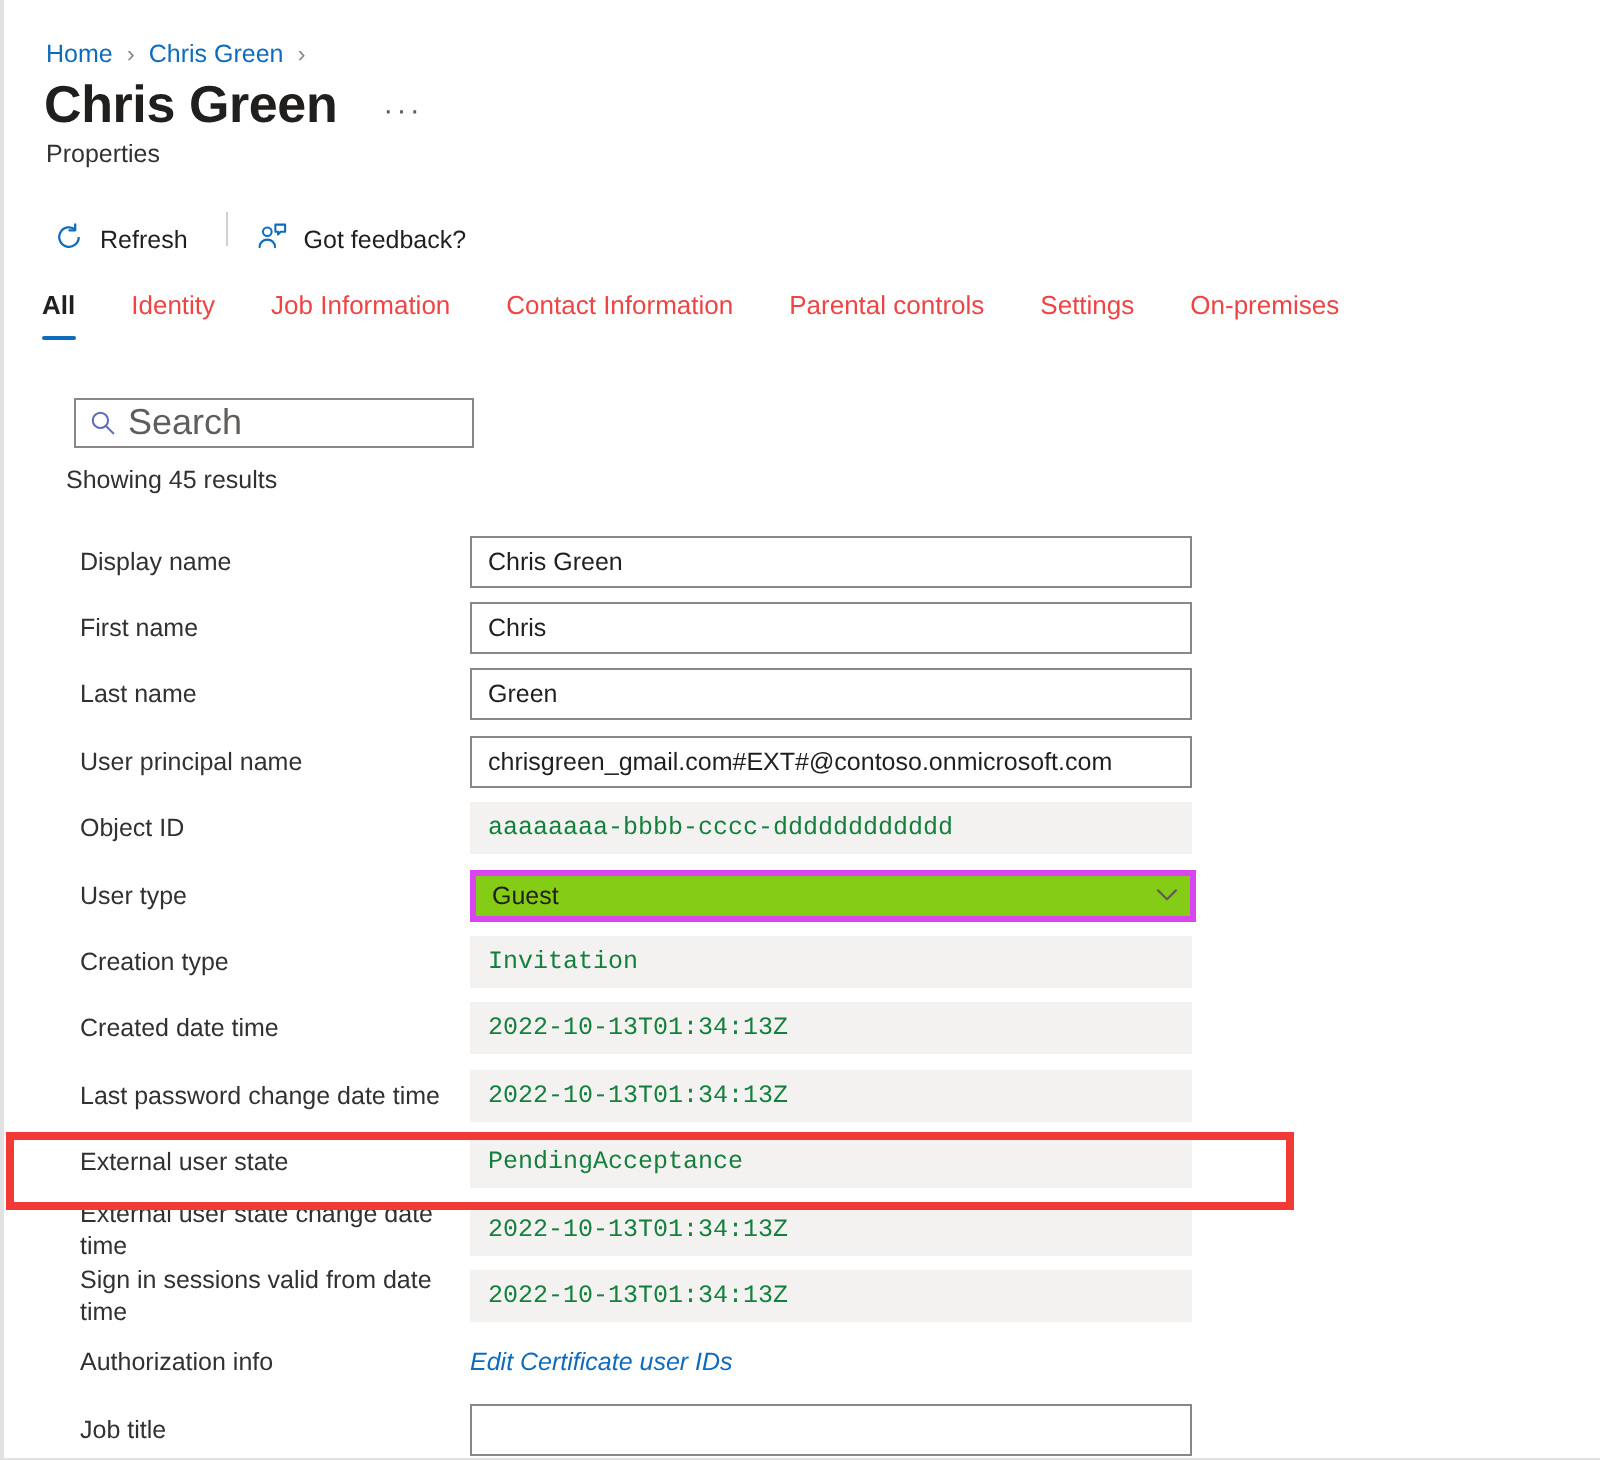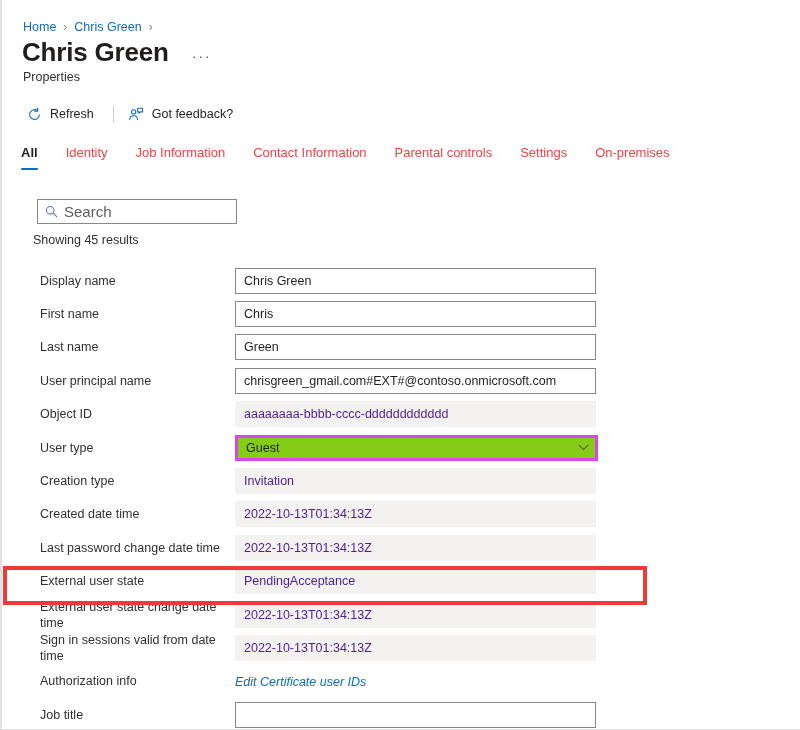--- a/index.html
+++ b/index.html
@@ -48,21 +48,21 @@
     position: absolute; left: 21px; top: 69px;
     font-size: 12.5px; color: #323130; line-height: 16px;
   }
 
   
   .commandbar {
     position: absolute; left: 21px; top: 101px;
     display: flex; align-items: center; height: 26px;
   }
   .cmd-btn {
-    display: flex; align-items: center; height: 26px;
+    display: flex; align-items: flex-end; height: 26px;
     padding: 0 8px 0 3px; cursor: pointer;
     font-size: 12.5px; color: #201f1e;
   }
   .cmd-icon {
     width: 17px; height: 17px; margin-right: 7px;
     display: flex; align-items: center; justify-content: center;
     color: #0f6cbd; flex: none;
   }
   .cmd-sep {
     width: 1px; height: 17px; background: #d2d0ce;
@@ -97,21 +97,21 @@
     display: flex; align-items: center;
   }
   .search-icon {
     width: 26px; flex: none;
     display: flex; align-items: center; justify-content: center;
     color: #5b6bc0;
   }
   .search-input {
     border: 0; outline: 0; background: transparent;
     font-family: "Liberation Sans", sans-serif;
-    font-size: 15px; color: #201f1e;
+    font-size: 18px; color: #201f1e;
     width: 100%; height: 100%; padding: 0;
   }
   .search-input::placeholder { color: #605e5c; opacity: 1; }
   .results-count {
     position: absolute; left: 31px; top: 233px;
     font-size: 12.5px; color: #323130;
   }
 
   
   .form {
@@ -133,21 +133,22 @@
 
   .fld {
     width: 361px; height: 26px;
     border: 1px solid #8a8886; background: #fff;
     font-family: "Liberation Sans", sans-serif;
     font-size: 12.5px; color: #201f1e;
     padding: 0 8px; outline: none;
   }
   .fld.readonly {
     background: #f3f2f1; border-color: transparent;
-    color: #4c1d95;
+    color: #15803d;
+    font-family: Liberation Mono, monospace;
   }
 
   .select-wrap { position: relative; width: 363px; }
   .fld-select {
     width: 363px; height: 26px;
     border: 3px solid #d946ef; background: #84cc16;
     font-family: "Liberation Sans", sans-serif;
     font-size: 12.5px; color: #201f1e;
     padding: 0 26px 0 8px;
     appearance: none; -webkit-appearance: none;

